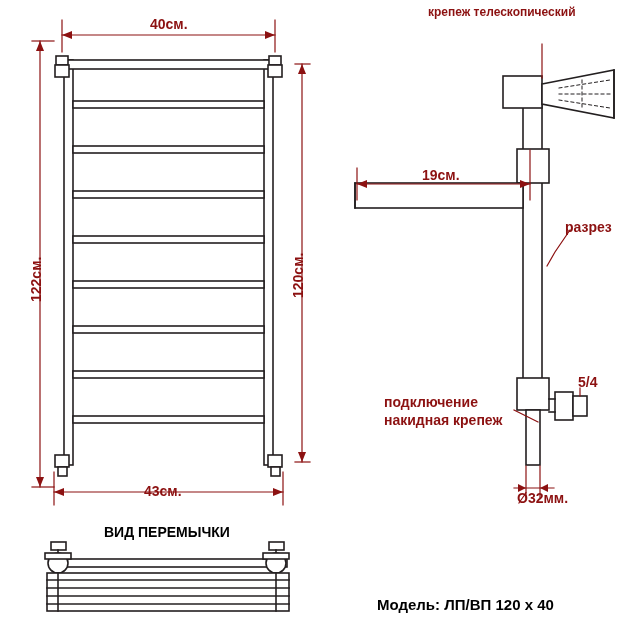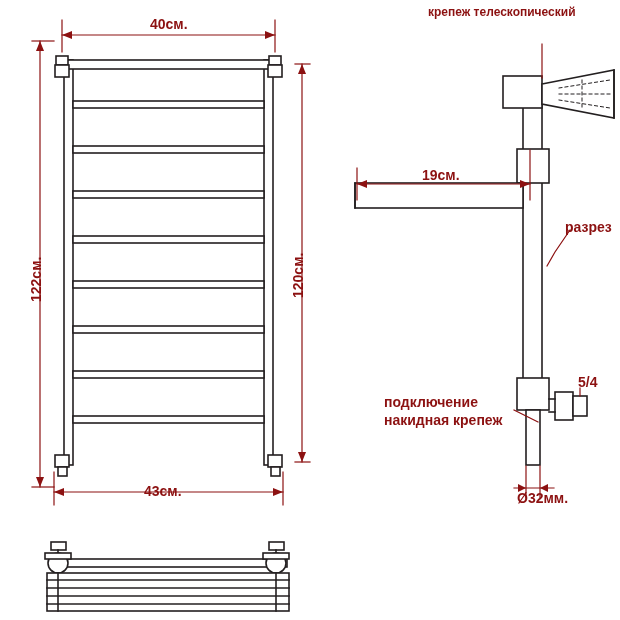--- a/index.html
+++ b/index.html
@@ -175,28 +175,30 @@
   </svg>
 
   <div class="lbl t14" style="left:136px;top:16px;">40см.</div>
 
   <div class="lbl t14 rot" style="left:14px;top:302px;">122см.</div>
 
   <div class="lbl t14 rot" style="left:276px;top:298px;">120см.</div>
 
   <div class="lbl t14" style="left:130px;top:483px;">43см.</div>
 
+  <div class="lbl t14 dark" style="left:90px;top:524px;">ВИД ПЕРЕМЫЧКИ</div>
 
   <div class="lbl t12" style="left:414px;top:6px;text-align:center;">крепеж телескопический</div>
 
   <div class="lbl t14" style="left:408px;top:167px;">19см.</div>
 
   <div class="lbl t14" style="left:551px;top:219px;">разрез</div>
 
   <div class="lbl t14" style="left:370px;top:394px;">подключение</div>
   <div class="lbl t14" style="left:370px;top:412px;">накидная крепеж</div>
 
   <div class="lbl t14" style="left:564px;top:374px;">5/4</div>
 
   <div class="lbl t14" style="left:503px;top:490px;">Ø32мм.</div>
 
+  <div class="lbl t15 dark" style="left:363px;top:596px;">Модель: ЛП/ВП 120 х 40</div>
 
 </div>
 
 </body></html>

